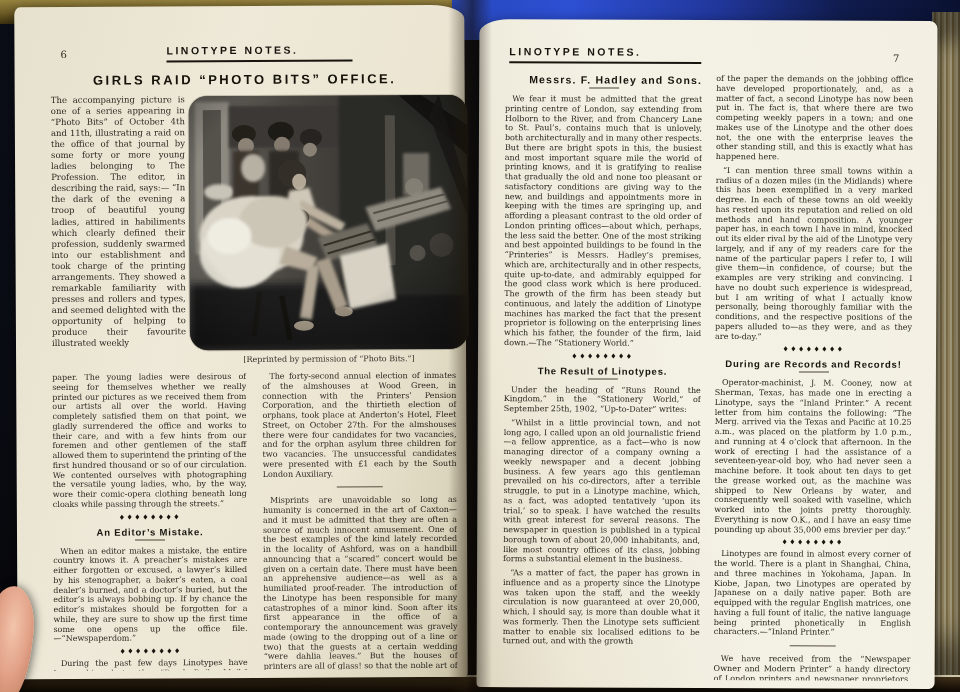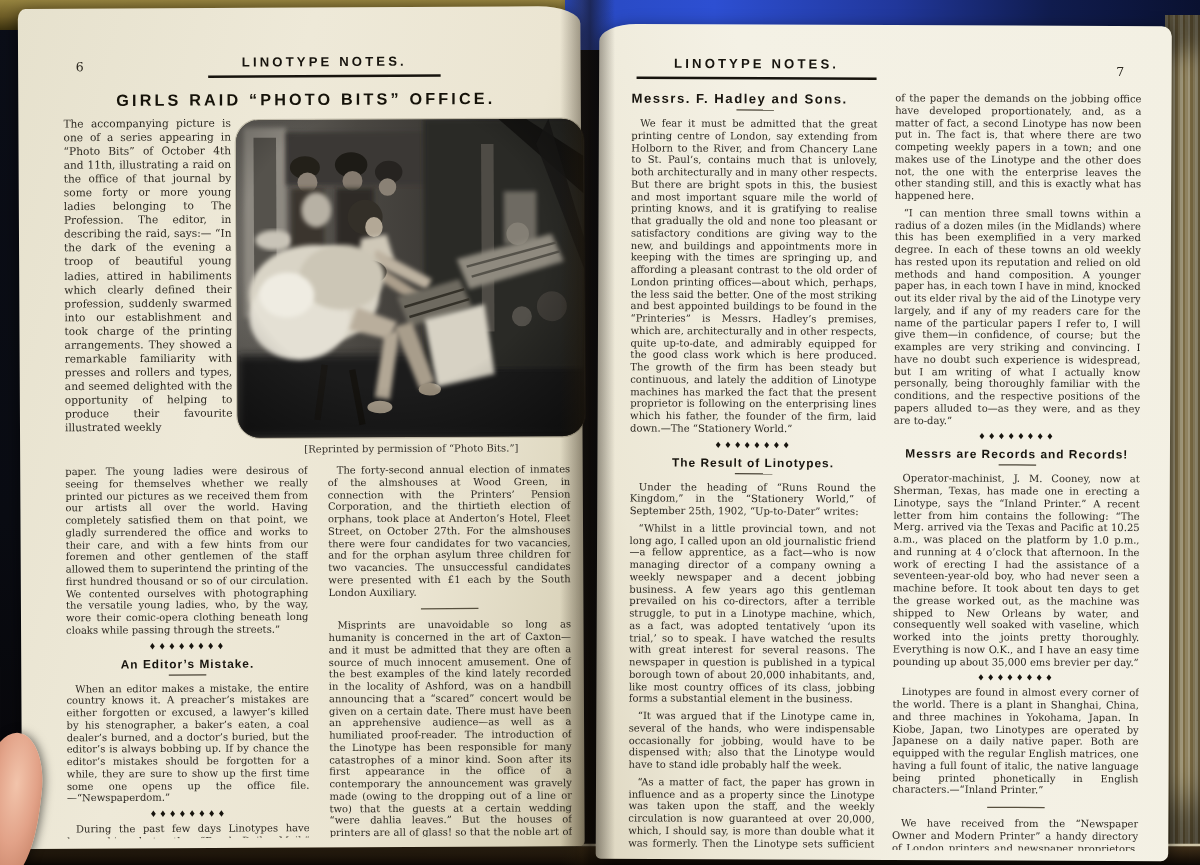--- a/index.html
+++ b/index.html
@@ -24,26 +24,26 @@
   .page-right{left:478px;top:20px;width:458px;height:668px;transform:rotate(0.25deg);
          background:linear-gradient(255deg,#f3f0e3 0%,#f4f1e5 55%,#ece7d5 85%,#ddd6c0 100%);
          border-radius:30px 8px 6px 4px / 14px 8px 6px 4px;}
   .gutter{position:absolute;left:448px;top:0;width:44px;height:692px;z-index:5;pointer-events:none;
          background:linear-gradient(90deg,rgba(30,22,8,0) 0%,rgba(35,25,10,.40) 40%,rgba(18,12,4,.55) 55%,rgba(30,22,8,0) 100%);}
   .thumb{position:absolute;left:-14px;bottom:-10px;width:46px;height:116px;z-index:6;
          background:radial-gradient(ellipse at 55% 35%,#f2c4ab 0%,#e2a288 45%,#c37f63 85%);
          border-radius:48% 52% 40% 40% / 34% 40% 50% 50%;transform:rotate(7deg);
          box-shadow:2px 0 8px rgba(0,0,0,.5);}
   .pageno{position:absolute;font-size:10px;color:#2a261e;}
-  .runhead{position:absolute;text-align:center;font-family:"Liberation Sans",sans-serif;
+  .runhead{position:absolute;text-align:left;font-family:"Liberation Sans",sans-serif;
          font-weight:bold;font-size:10.5px;letter-spacing:2.5px;color:#17140e;
          border-bottom:2.5px solid #17140e;padding-bottom:4px;}
   .main-title{position:absolute;text-align:center;font-family:"Liberation Sans",sans-serif;
          font-weight:bold;font-size:13px;letter-spacing:2.5px;color:#151209;}
-  .col-title{text-align:left;font-family:"Liberation Sans",sans-serif;font-weight:bold;
+  .col-title{text-align:right;font-family:"Liberation Sans",sans-serif;font-weight:bold;
          font-size:10.5px;letter-spacing:1.2px;color:#17140e;margin:0 0 2px 0;}
   .sub-head{text-align:center;font-family:"Liberation Sans",sans-serif;font-weight:bold;
          font-size:9.5px;letter-spacing:0.8px;color:#17140e;margin:5px 0 2px 0;}
   .head-rule{width:30px;height:1px;background:#4a4437;margin:2px auto 6px auto;}
   .body-txt{font-size:8px;line-height:1.22;text-align:justify;color:#2b2720;margin:0 0 4px 0;}
   .indent{text-indent:0.9em;}
   .ornament{text-align:center;font-family:"DejaVu Sans",sans-serif;font-size:7px;
          letter-spacing:1.5px;color:#17140e;margin:4px 0 3px 0;}
   .short-rule{width:46px;height:1px;background:#57503f;margin:8px auto 8px auto;}
   .intro-col{position:absolute;left:36px;top:88px;width:134px;height:284px;overflow:hidden;
@@ -172,28 +172,27 @@
     <div class="cols rp-cols">
       <div class="col">
         <div class="col-title">Messrs. F. Hadley and Sons.</div>
         <div class="head-rule"></div>
         <p class="body-txt indent">We fear it must be admitted that the great printing centre of London, say extending from Holborn to the River, and from Chancery Lane to St. Paul’s, contains much that is unlovely, both architecturally and in many other respects. But there are bright spots in this, the busiest and most important square mile the world of printing knows, and it is gratifying to realise that gradually the old and none too pleasant or satisfactory conditions are giving way to the new, and buildings and appointments more in keeping with the times are springing up, and affording a pleasant contrast to the old order of London printing offices—about which, perhaps, the less said the better. One of the most striking and best appointed buildings to be found in the “Printeries” is Messrs. Hadley’s premises, which are, architecturally and in other respects, quite up-to-date, and admirably equipped for the good class work which is here produced. The growth of the firm has been steady but continuous, and lately the addition of Linotype machines has marked the fact that the present proprietor is following on the enterprising lines which his father, the founder of the firm, laid down.—The “Stationery World.”</p>
         <div class="ornament">♦♦♦♦♦♦♦♦</div>
         <div class="sub-head">The Result of Linotypes.</div>
         <div class="head-rule"></div>
         <p class="body-txt indent">Under the heading of “Runs Round the Kingdom,” in the “Stationery World,” of September 25th, 1902, “Up-to-Dater” writes:</p>
         <p class="body-txt indent">“Whilst in a little provincial town, and not long ago, I called upon an old journalistic friend—a fellow apprentice, as a fact—who is now managing director of a company owning a weekly newspaper and a decent jobbing business. A few years ago this gentleman prevailed on his co-directors, after a terrible struggle, to put in a Linotype machine, which, as a fact, was adopted tentatively ‘upon its trial,’ so to speak. I have watched the results with great interest for several reasons. The newspaper in question is published in a typical borough town of about 20,000 inhabitants, and, like most country offices of its class, jobbing forms a substantial element in the business.</p>
-        <p class="body-txt indent">“It was argued that if the Linotype came in, several of the hands, who were indispensable occasionally for jobbing, would have to be dispensed with; also that the Linotype would have to stand idle probably half the week.</p>
         <p class="body-txt indent">“As a matter of fact, the paper has grown in influence and as a property since the Linotype was taken upon the staff, and the weekly circulation is now guaranteed at over 20,000, which, I should say, is more than double what it was formerly. Then the Linotype sets sufficient matter to enable six localised editions to be turned out, and with the growth</p>
       </div>
       <div class="col">
         <p class="body-txt">of the paper the demands on the jobbing office have developed proportionately, and, as a matter of fact, a second Linotype has now been put in. The fact is, that where there are two competing weekly papers in a town; and one makes use of the Linotype and the other does not, the one with the enterprise leaves the other standing still, and this is exactly what has happened here.</p>
         <p class="body-txt indent">“I can mention three small towns within a radius of a dozen miles (in the Midlands) where this has been exemplified in a very marked degree. In each of these towns an old weekly has rested upon its reputation and relied on old methods and hand composition. A younger paper has, in each town I have in mind, knocked out its elder rival by the aid of the Linotype very largely, and if any of my readers care for the name of the particular papers I refer to, I will give them—in confidence, of course; but the examples are very striking and convincing. I have no doubt such experience is widespread, but I am writing of what I actually know personally, being thoroughly familiar with the conditions, and the respective positions of the papers alluded to—as they were, and as they are to-day.”</p>
         <div class="ornament">♦♦♦♦♦♦♦♦</div>
-        <div class="sub-head">Messrs are Records and Records!</div>
+        <div class="sub-head">During are Records and Records!</div>
         <div class="head-rule"></div>
         <p class="body-txt indent">Operator-machinist, J. M. Cooney, now at Sherman, Texas, has made one in erecting a Linotype, says the “Inland Printer.” A recent letter from him contains the following: “The Merg. arrived via the Texas and Pacific at 10.25 a.m., was placed on the platform by 1.0 p.m., and running at 4 o’clock that afternoon. In the work of erecting I had the assistance of a seventeen-year-old boy, who had never seen a machine before. It took about ten days to get the grease worked out, as the machine was shipped to New Orleans by water, and consequently well soaked with vaseline, which worked into the joints pretty thoroughly. Everything is now O.K., and I have an easy time pounding up about 35,000 ems brevier per day.”</p>
         <div class="ornament">♦♦♦♦♦♦♦♦</div>
         <p class="body-txt indent">Linotypes are found in almost every corner of the world. There is a plant in Shanghai, China, and three machines in Yokohama, Japan. In Kiobe, Japan, two Linotypes are operated by Japanese on a daily native paper. Both are equipped with the regular English matrices, one having a full fount of italic, the native language being printed phonetically in English characters.—“Inland Printer.”</p>
         <div class="short-rule"></div>
         <p class="body-txt indent">We have received from the “Newspaper Owner and Modern Printer” a handy directory of London printers and newspaper proprietors, who are on the telephone. The proprietor will be pleased to forward a copy free to any address on receipt of stamp for postage. The whole of the text was composed on the Linotype.</p>
       </div>
     </div>
   </div>
 

